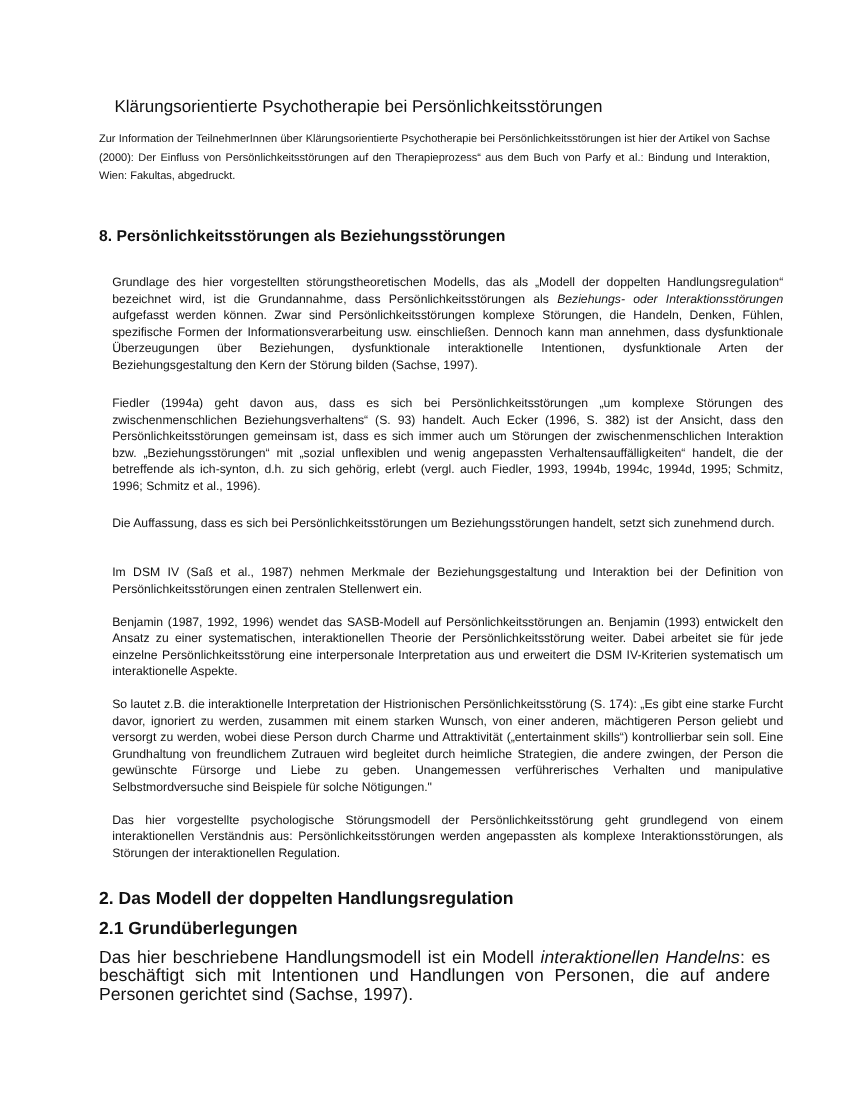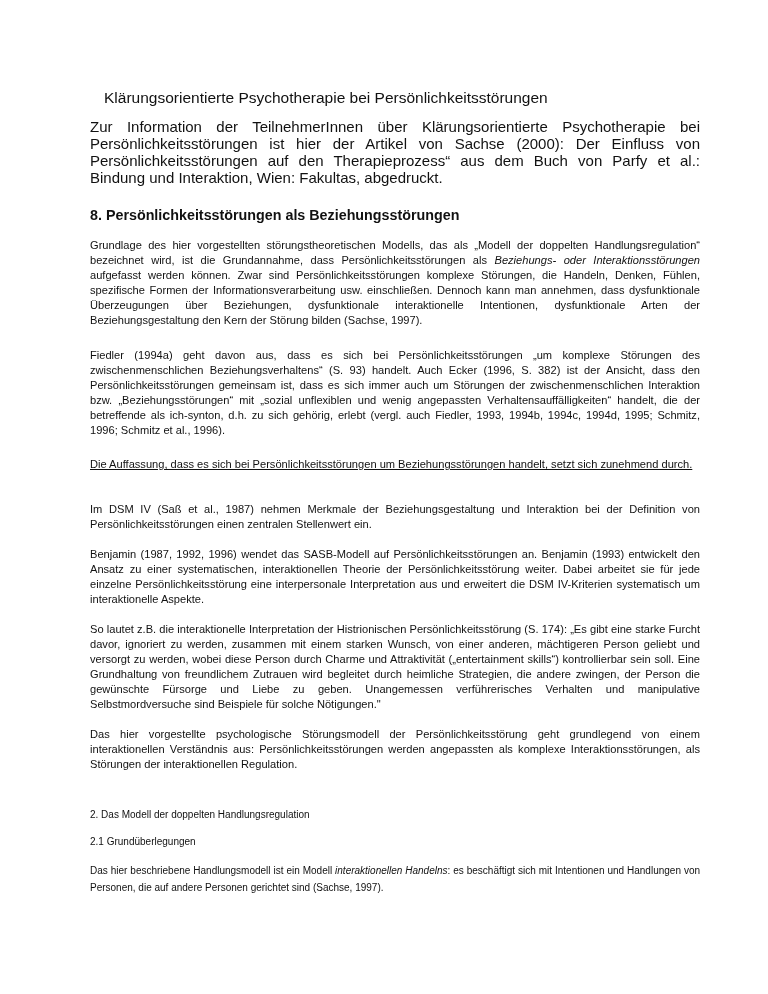--- a/index.html
+++ b/index.html
@@ -1,41 +1,41 @@
 <!DOCTYPE html>
 <html><head>
 <meta charset="utf-8">
 <style>
   html, body { margin: 0; padding: 0; background: #ffffff; }
   body { width: 768px; height: 994px; overflow: hidden; position: relative; color: #111111;
          font-family: "Liberation Sans", sans-serif; }
   .page { position: absolute; left: 90px; top: 0; width: 610px; }
   .doc-title { position: absolute; top: 89px; left: 0; font-size: 15.5px; line-height: 18px; white-space: nowrap; margin-left: 14px; }
-  .intro { position: absolute; top: 118px; left: 0; width: 610px; font-size: 15px; line-height: 17px; text-align: justify; }
+  .intro { position: absolute; top: 118px; left: 0; width: 610px; font-size: 10px; line-height: 17px; text-align: justify; }
   .h1 { position: absolute; top: 207px; left: 0; font-size: 14.3px; font-weight: bold; white-space: nowrap; }
-  .body-p { position: absolute; left: 0; width: 610px; font-size: 11.1px; line-height: 15.1px; text-align: justify; margin: 0; }
-  .h2 { position: absolute; left: 0; font-size: 10px; font-weight: normal; white-space: nowrap; }
-  .large-p { position: absolute; left: 0; width: 610px; font-size: 10px; line-height: 17px; text-align: justify; margin: 0; }
+  .body-p { position: absolute; left: 0; width: 610px; font-size: 11.1px; line-height: 15.1px; text-align: justify; margin: 12px; }
+  .h2 { position: absolute; left: 0; font-size: 16px; font-weight: bold; white-space: nowrap; }
+  .large-p { position: absolute; left: 0; width: 610px; font-size: 16px; line-height: 17px; text-align: justify; margin: 0; }
   em { font-style: italic; }
 </style>
 </head>
 <body>
 
 <div class="page">
   <div class="doc-title">Klärungsorientierte Psychotherapie bei Persönlichkeitsstörungen</div>
 
   <p class="intro" style="margin:0;">Zur Information der TeilnehmerInnen über Klärungsorientierte Psychotherapie bei Persönlichkeitsstörungen ist hier der Artikel von Sachse (2000): Der Einfluss von Persönlichkeitsstörungen auf den Therapieprozess“ aus dem Buch von Parfy et al.: Bindung und Interaktion, Wien: Fakultas, abgedruckt.</p>
 
   <div class="h1">8. Persönlichkeitsstörungen als Beziehungsstörungen</div>
 
   <p class="body-p" style="top:238px;"><span>Grundlage des hier vorgestellten störungstheoretischen Modells, das als „Modell der doppelten Handlungsregulation“ bezeichnet wird, ist die Grundannahme, dass Persönlichkeitsstörungen als </span><em>Beziehungs- oder Interaktionsstörungen</em><span> aufgefasst werden können. Zwar sind Persönlichkeitsstörungen komplexe Störungen, die Handeln, Denken, Fühlen, spezifische Formen der Informationsverarbeitung usw. einschließen. Dennoch kann man annehmen, dass dysfunktionale Überzeugungen über Beziehungen, dysfunktionale interaktionelle Intentionen, dysfunktionale Arten der Beziehungsgestaltung den Kern der Störung bilden (Sachse, 1997).</span></p>
 
   <p class="body-p" style="top:348px;">Fiedler (1994a) geht davon aus, dass es sich bei Persönlichkeitsstörungen „um komplexe Störungen des zwischenmenschlichen Beziehungsverhaltens“ (S. 93) handelt. Auch Ecker (1996, S. 382) ist der Ansicht, dass den Persönlichkeitsstörungen gemeinsam ist, dass es sich immer auch um Störungen der zwischenmenschlichen Interaktion bzw. „Beziehungsstörungen“ mit „sozial unflexiblen und wenig angepassten Verhaltensauffälligkeiten“ handelt, die der betreffende als ich-synton, d.h. zu sich gehörig, erlebt (vergl. auch Fiedler, 1993, 1994b, 1994c, 1994d, 1995; Schmitz, 1996; Schmitz et al., 1996).</p>
 
-  <p class="body-p" style="top:457px;text-decoration:underline;">Die Auffassung, dass es sich bei Persönlichkeitsstörungen um Beziehungsstörungen handelt, setzt sich zunehmend durch.</p>
+  <p class="body-p" style="top:457px;">Die Auffassung, dass es sich bei Persönlichkeitsstörungen um Beziehungsstörungen handelt, setzt sich zunehmend durch.</p>
 
   <p class="body-p" style="top:502px;">Im DSM IV (Saß et al., 1987) nehmen Merkmale der Beziehungsgestaltung und Interaktion bei der Definition von Persönlichkeitsstörungen einen zentralen Stellenwert ein.</p>
 
   <p class="body-p" style="top:547px;">Benjamin (1987, 1992, 1996) wendet das SASB-Modell auf Persönlichkeitsstörungen an. Benjamin (1993) entwickelt den Ansatz zu einer systematischen, interaktionellen Theorie der Persönlichkeitsstörung weiter. Dabei arbeitet sie für jede einzelne Persönlichkeitsstörung eine interpersonale Interpretation aus und erweitert die DSM IV-Kriterien systematisch um interaktionelle Aspekte.</p>
 
   <p class="body-p" style="top:622px;">So lautet z.B. die interaktionelle Interpretation der Histrionischen Persönlichkeitsstörung (S. 174): „Es gibt eine starke Furcht davor, ignoriert zu werden, zusammen mit einem starken Wunsch, von einer anderen, mächtigeren Person geliebt und versorgt zu werden, wobei diese Person durch Charme und Attraktivität („entertainment skills“) kontrollierbar sein soll. Eine Grundhaltung von freundlichem Zutrauen wird begleitet durch heimliche Strategien, die andere zwingen, der Person die gewünschte Fürsorge und Liebe zu geben. Unangemessen verführerisches Verhalten und manipulative Selbstmordversuche sind Beispiele für solche Nötigungen."</p>
 
   <p class="body-p" style="top:727px;">Das hier vorgestellte psychologische Störungsmodell der Persönlichkeitsstörung geht grundlegend von einem interaktionellen Verständnis aus: Persönlichkeitsstörungen werden angepassten als komplexe Interaktionsstörungen, als Störungen der interaktionellen Regulation.</p>
 
   <div class="h2" style="top:809px;">2. Das Modell der doppelten Handlungsregulation</div>

